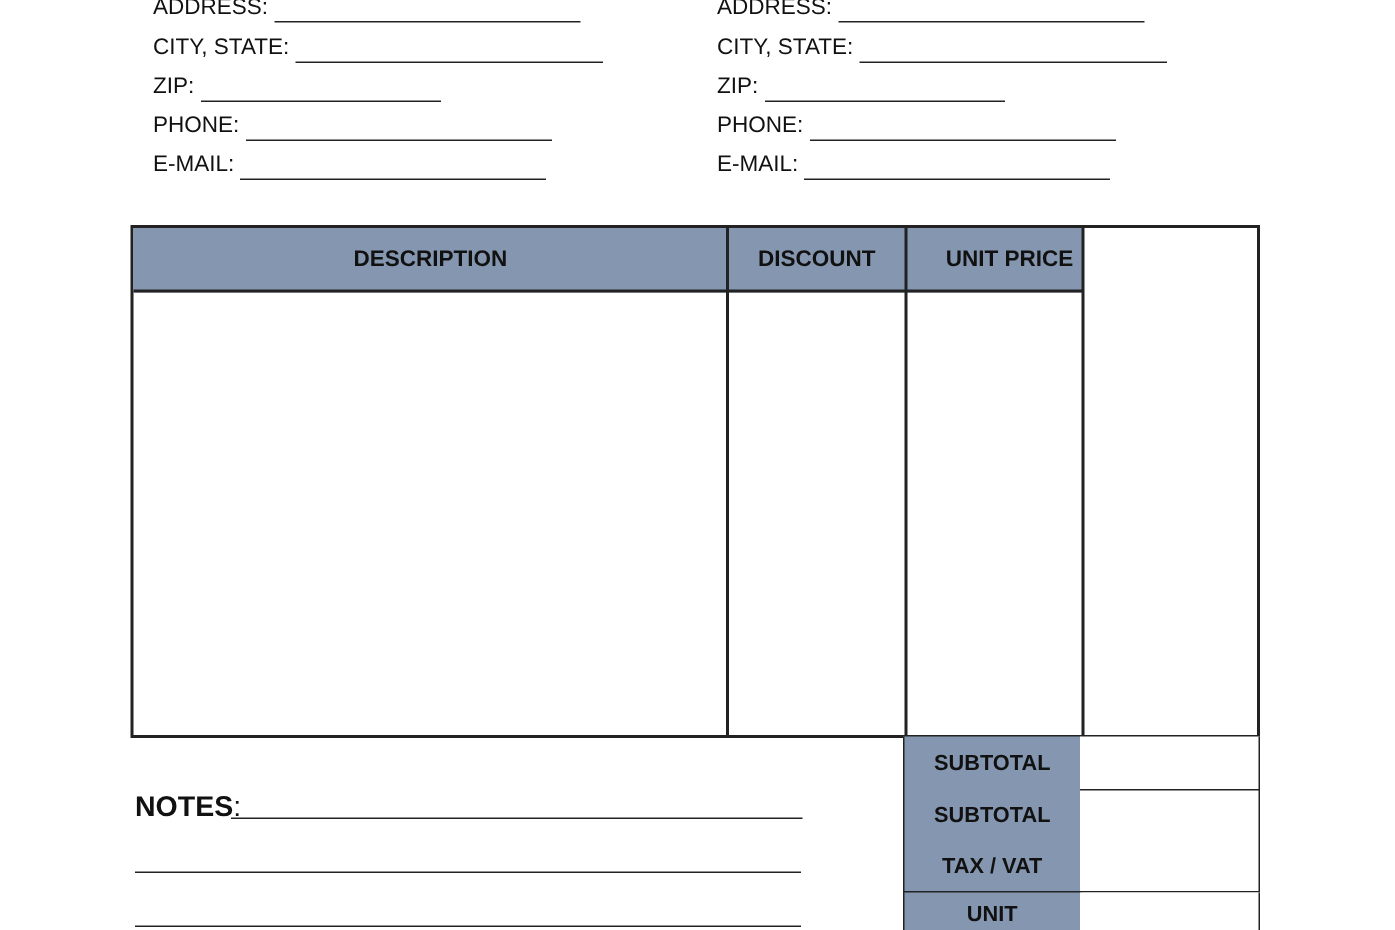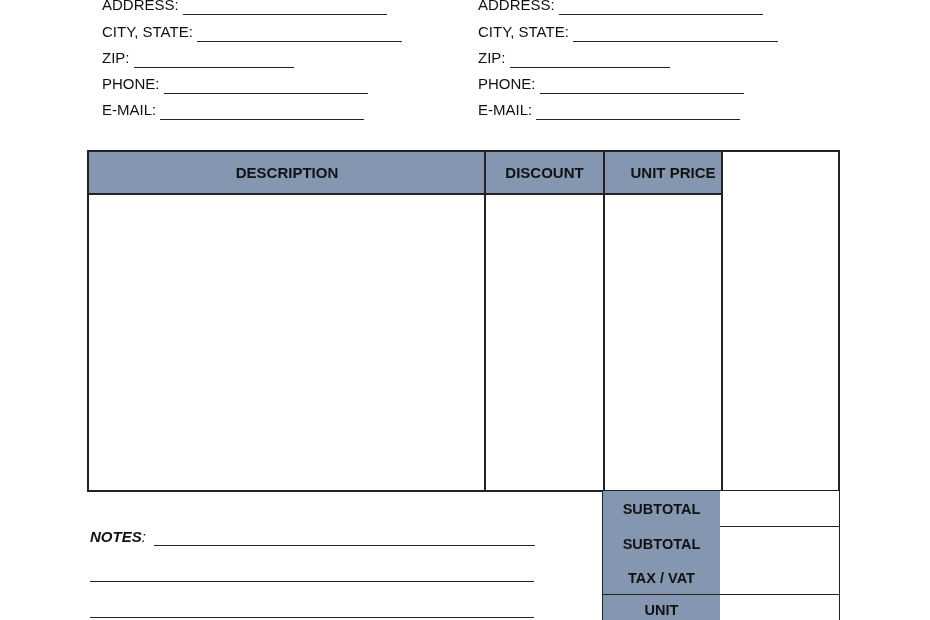--- a/index.html
+++ b/index.html
@@ -9,21 +9,21 @@
   .field .lbl { margin-right:4px; }
   .field .line { display:inline-block; border-bottom:1.3px solid #222; height:14px; }
   .tbl { position:absolute; border:2px solid #222; box-sizing:border-box; }
   .hdr { position:absolute; background:#8597b0; box-sizing:border-box; border-bottom:2px solid #222;
          font-weight:bold; font-size:15px; display:flex; align-items:center; justify-content:center; }
   .vline { position:absolute; width:1.5px; background:#222; }
   .hline { position:absolute; height:1.5px; background:#222; }
   .sumlbl { position:absolute; background:#8597b0; font-weight:bold; font-size:14.5px;
             display:flex; align-items:center; justify-content:center; box-sizing:border-box; }
   .sumval { position:absolute; background:#fff; box-sizing:border-box; }
-  .notes { position:absolute; font-size:15px;font-style:italic; }
+  .notes { position:absolute; font-size:19px; }
 </style>
 </head>
 <body>
 
 <div>
   <div class="field" style="left:102px; top:-5px;">
     <span class="lbl">ADDRESS:</span>
     <span class="line" style="width:204px;"></span>
   </div>
   <div class="field" style="left:102px; top:22px;">

